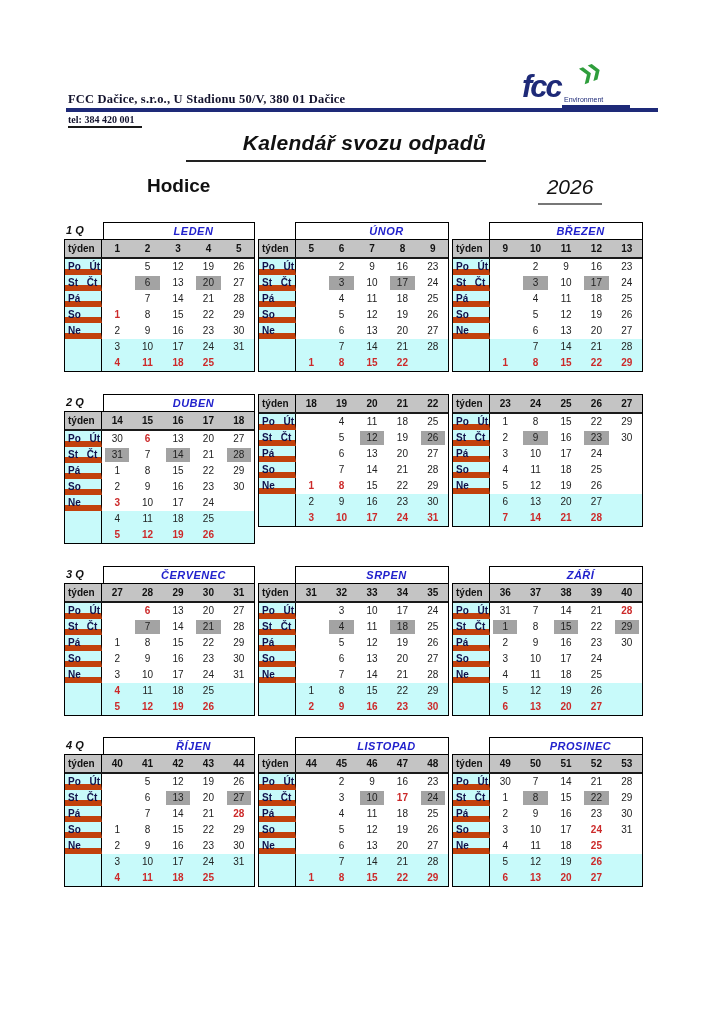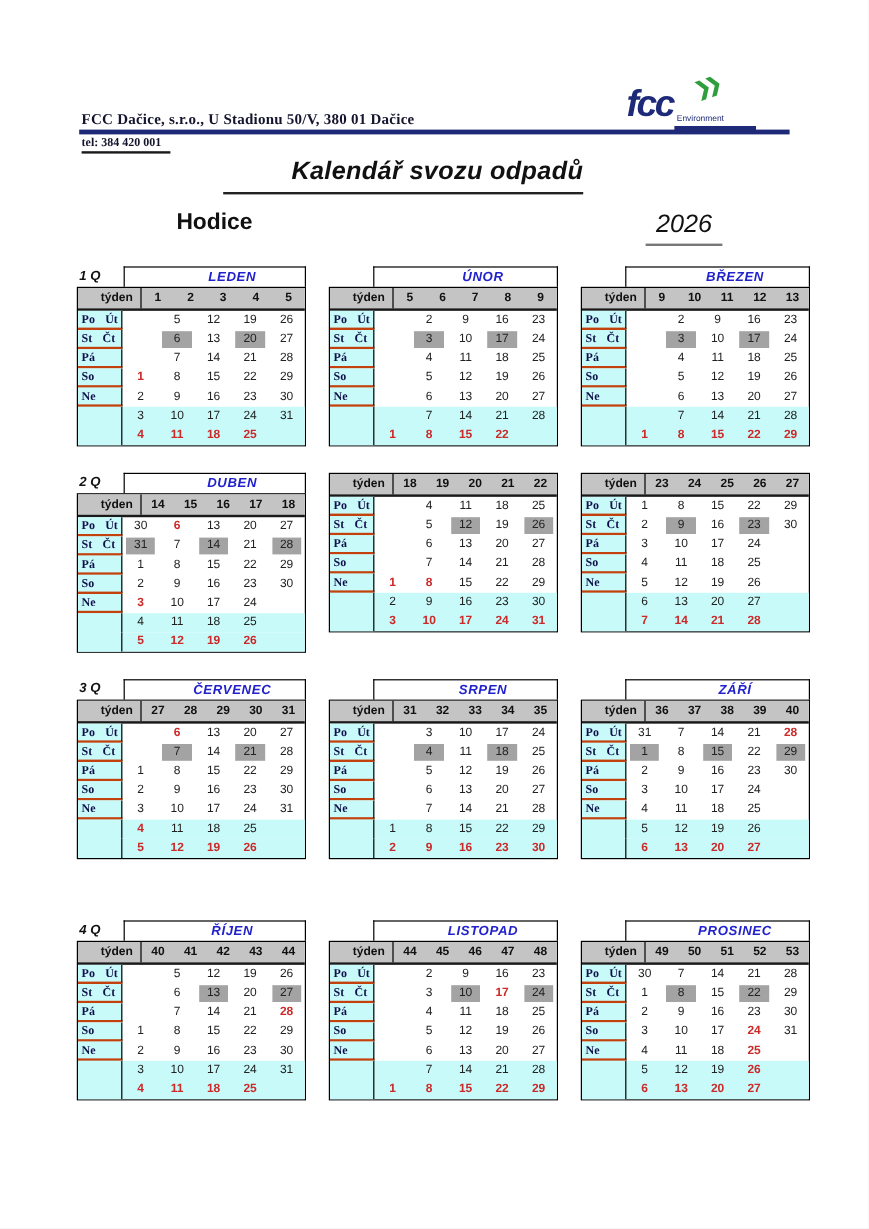--- a/index.html
+++ b/index.html
@@ -23,38 +23,38 @@
 
   .main-title { position:absolute; left:186px; top:131px; width:300px; text-align:right;
                 font-size:21px; font-weight:bold; font-style:italic; color:#111;
                 border-bottom:2px solid #222; padding-bottom:5px; letter-spacing:0.3px; }
   .location { position:absolute; left:147px; top:175px; font-size:19px; font-weight:bold; color:#111; }
   .year { position:absolute; left:538px; top:175px; width:64px; text-align:center; font-size:21px;
           font-weight:normal; font-style:italic; color:#111; border-bottom:2px solid #777;
           padding-bottom:4px; }
 
   
-  .quarter { position:absolute; left:64px; display:flex; gap:19px; }
+  .quarter { position:absolute; left:64px; display:flex; gap:3px; }
   .month { width:191px; flex:0 0 191px; }
   .title-row { display:flex; height:17px; }
   .qslot { width:37px; flex:0 0 37px; }
   .qlabel { font-size:11px; font-weight:bold; font-style:italic; color:#111; padding:2px 0 0 2px; }
   .mtitle { flex:1; border:1px solid #000; border-bottom:none; text-align:center; font-size:11px;
             font-weight:bold; font-style:italic; color:#2222cc; line-height:16px; letter-spacing:0.5px;padding-left:29px; }
   .mbody { border:1px solid #000; }
   .wrow { display:flex; height:17px; background:#c4c4c4; border-bottom:2px solid #1a1a1a; }
   .wlab { width:37px; flex:0 0 37px; box-sizing:border-box; border-right:1px solid #000;
-          font-size:10px; font-weight:bold; color:#111; padding-left:3px; line-height:17px;margin-left:16px; }
+          font-size:10px; font-weight:bold; color:#111; padding-left:3px; line-height:17px; }
   .wcell { flex:1; text-align:center; font-size:10px; font-weight:bold; color:#111; line-height:17px; }
   .drow { display:flex; height:16px; }
   .drow.weekend { background:#c8fafa; }
   .dlab { width:37px; flex:0 0 37px; box-sizing:border-box; height:16px; background:#c8fafa;
           border-right:1px solid #000; font-size:10px; font-weight:bold; color:#10104a;
           padding-left:3px; line-height:16px; word-spacing:6px; }
-  .dlab.sep { border-bottom:2px solid #c2410c; line-height:15px;font-family:Liberation Serif, serif; }
+  .dlab.sep { border-bottom:6px solid #c2410c; line-height:15px; }
   .dcell { flex:1; text-align:center; font-size:10px; color:#222; }
   .dcell .in { height:16px; line-height:16px; }
   .dcell.gray .in { margin:1px 3px; height:14px; line-height:14px; background:#a3a3a3; }
   .dcell.red { color:#cc2929; font-weight:bold; }
 </style>
 </head>
 <body>
 
 <div class="page">
 
@@ -1343,21 +1343,21 @@
               <div class="dcell red">
                 <div class="in">27</div>
               </div>
               <div class="dcell">
                 <div class="in"></div>
               </div>
             </div>
           </div>
         </div>
       </div>
-      <div class="quarter" style="top: 767px;">
+      <div class="quarter" style="top: 737px;">
         <div class="month">
           <div class="title-row">
             <div class="qslot qlabel">4 Q</div>
             <div class="mtitle">ŘÍJEN</div>
           </div>
           <div class="mbody">
             <div class="wrow">
               <div class="wlab">týden</div>
               <div class="wcell">40</div>
               <div class="wcell">41</div>

